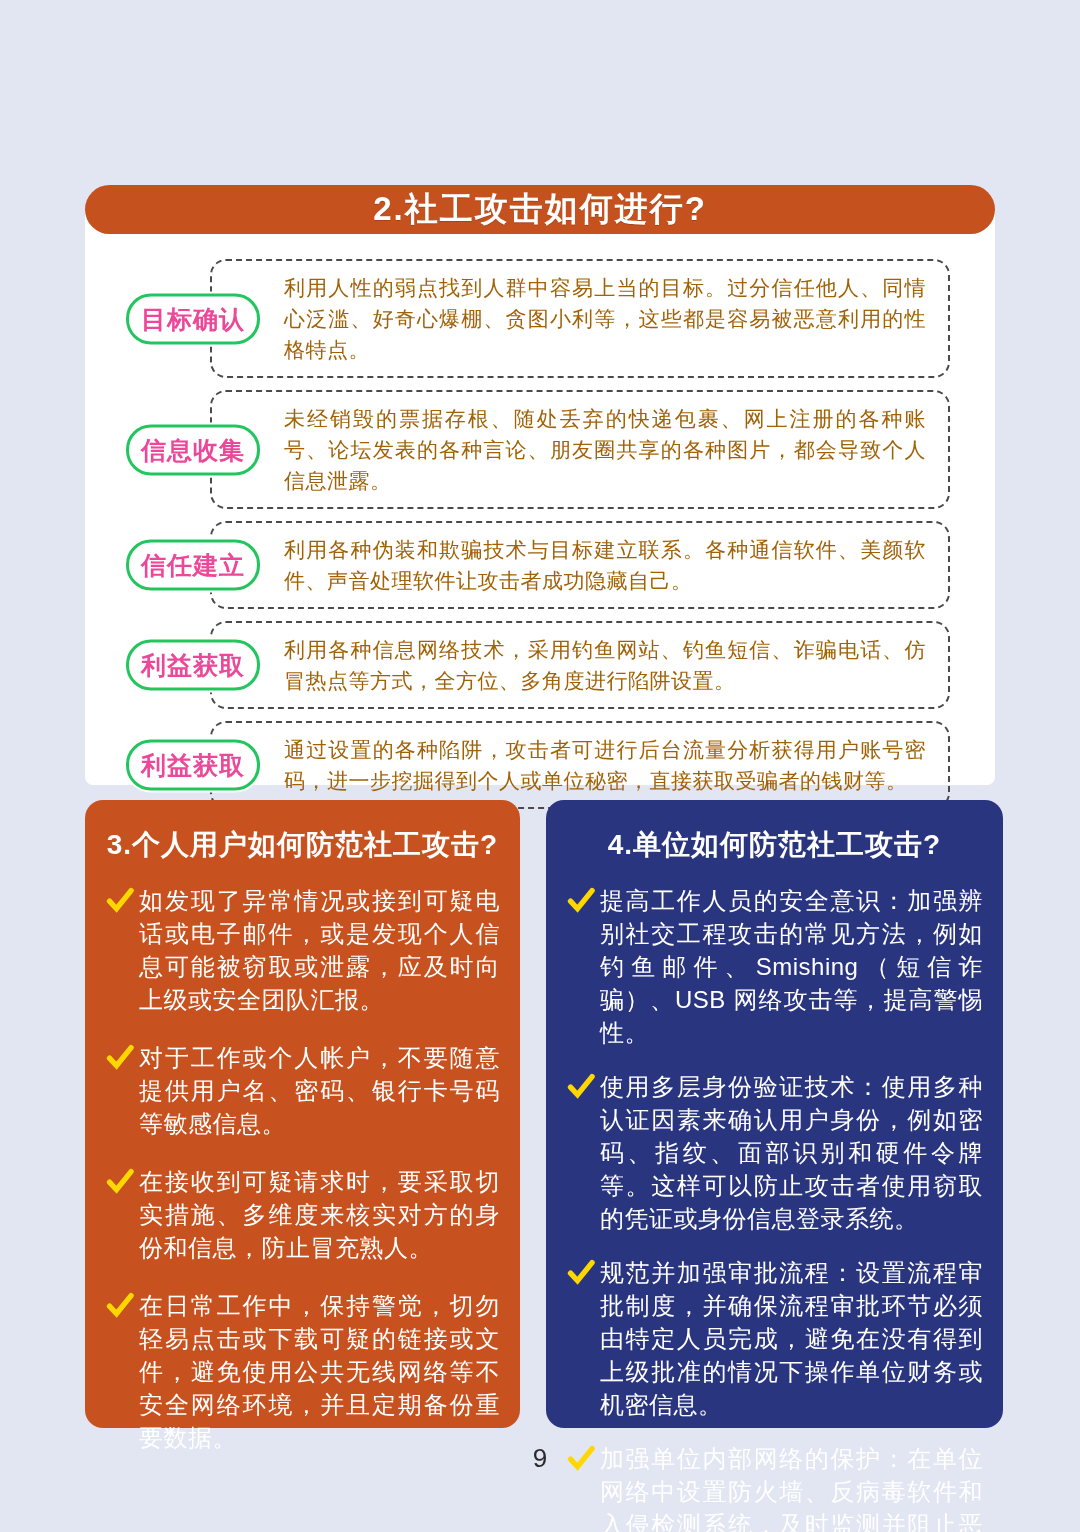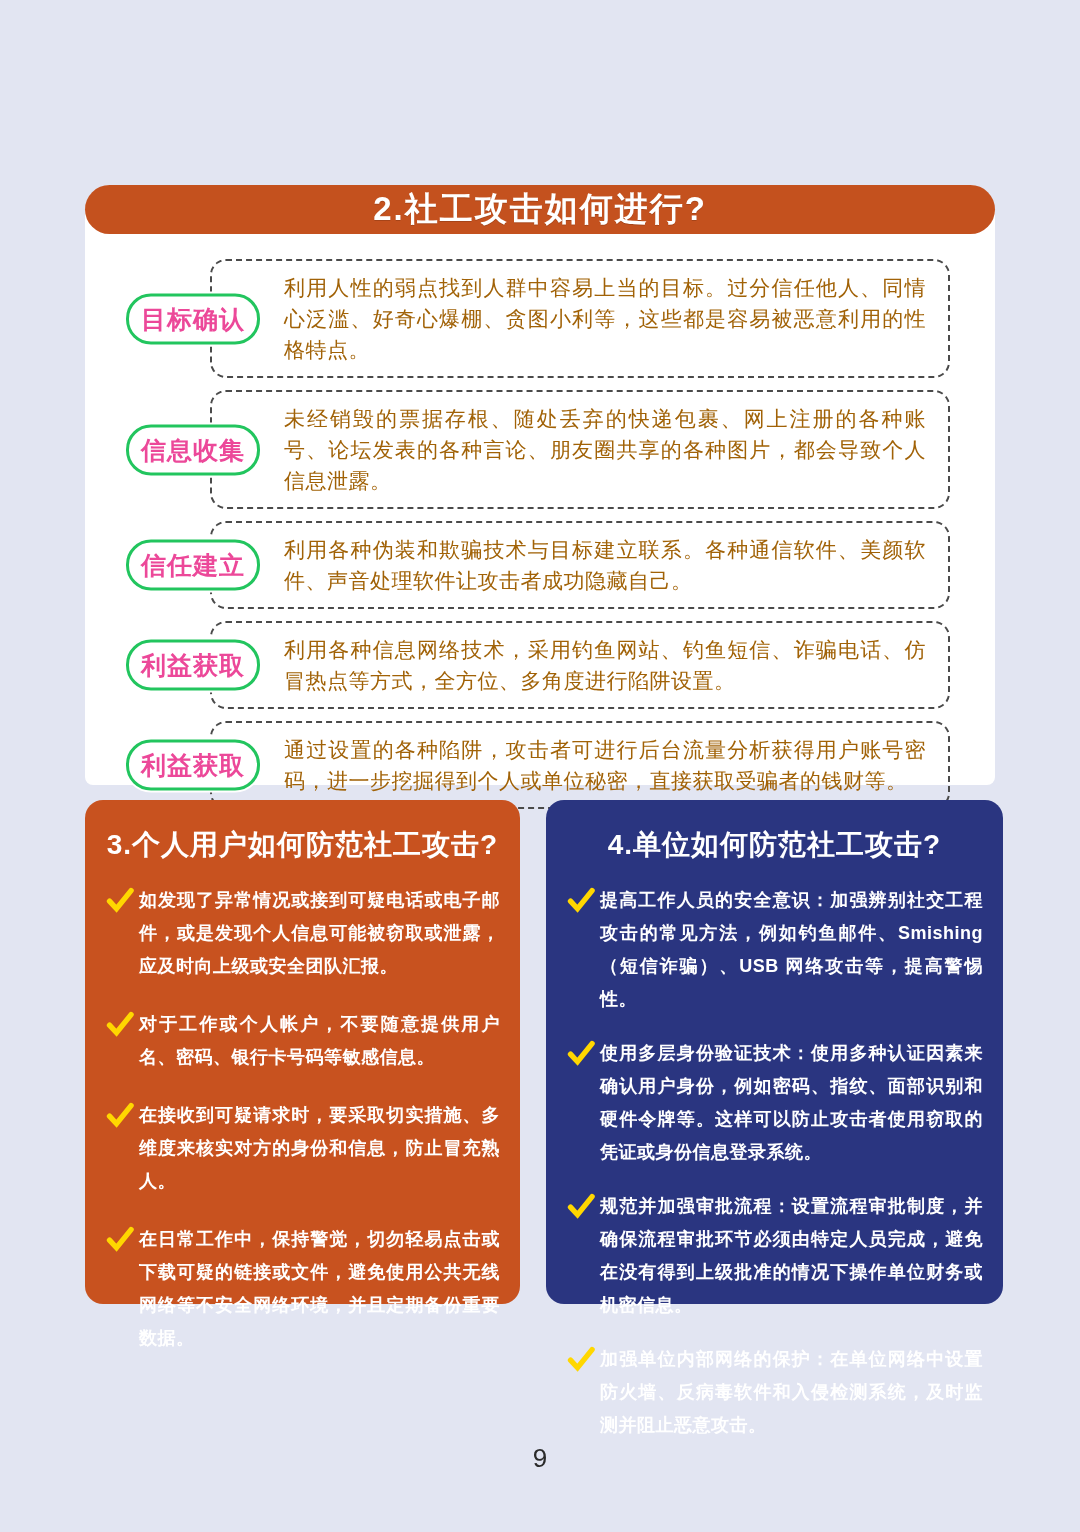--- a/index.html
+++ b/index.html
@@ -35,34 +35,34 @@
   .step-badge{
     position:absolute;left:-84px;top:50%;transform:translateY(-50%);
     background:#ffffff;border:3px solid #22c55e;border-radius:25px;
     padding:6px 12px;white-space:nowrap;z-index:2;
     color:#ec4899;font-size:25px;font-weight:bold;letter-spacing:1px;
     box-shadow:0 0 0 2px #ffffff;
   }
 
   
   .panel{
-    position:absolute;top:800px;height:504px;border-radius:18px;
+    position:absolute;top:800px;height:628px;border-radius:18px;
     padding:24px 20px 0 20px;box-sizing:border-box;color:#ffffff;
   }
   .panel-left{left:85px;width:435px;background:#c8521f;}
   .panel-right{left:538px;width:457px;background:#2a3580;margin-left:8px;}
   .panel-title{
     text-align:center;font-size:28px;font-weight:bold;letter-spacing:1px;
     margin:2px 0 20px 0;color:#ffffff;
   }
   .tip{display:flex;align-items:flex-start;margin-bottom:25px;}
   .panel-right .tip{margin-bottom:21px;}
   .check{flex:0 0 34px;margin-top:2px;}
   .tip-text{
-    font-size:18px;line-height:33px;font-weight:bold;
+    font-size:24px;line-height:33px;font-weight:normal;
     letter-spacing:.5px;text-align:justify;
   }
 
   
   .page-number{
     position:absolute;left:0;right:0;top:1443px;text-align:center;
     color:#2b2b2b;font-size:26px;
   }
 </style>
 </head>

